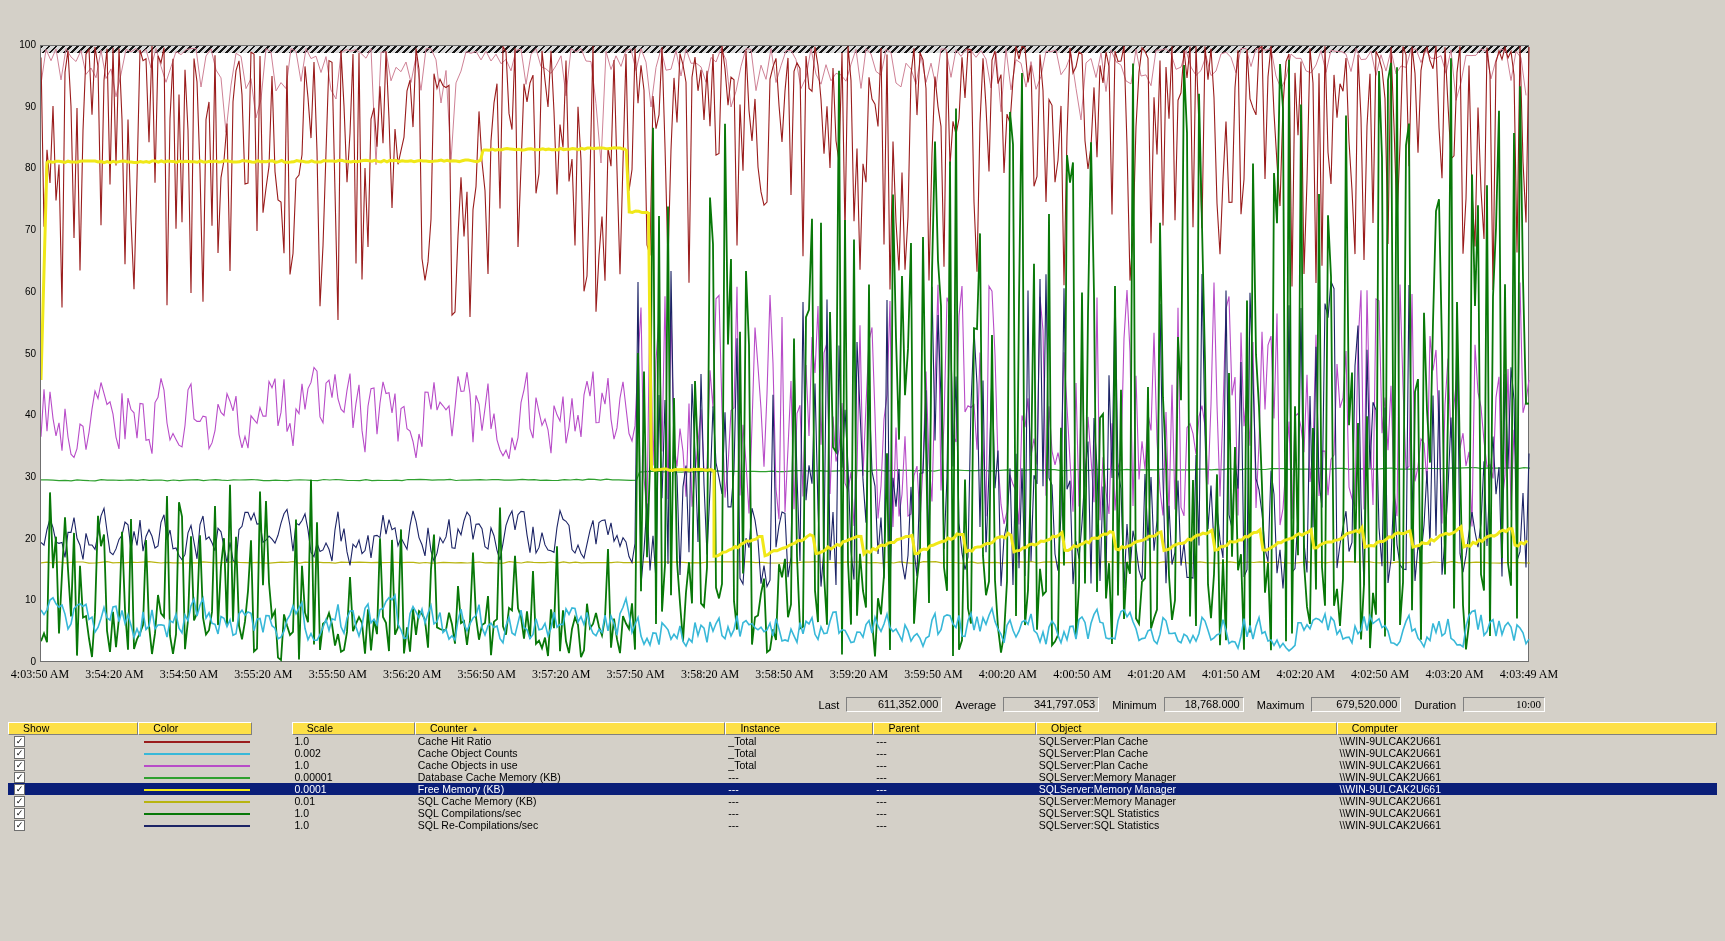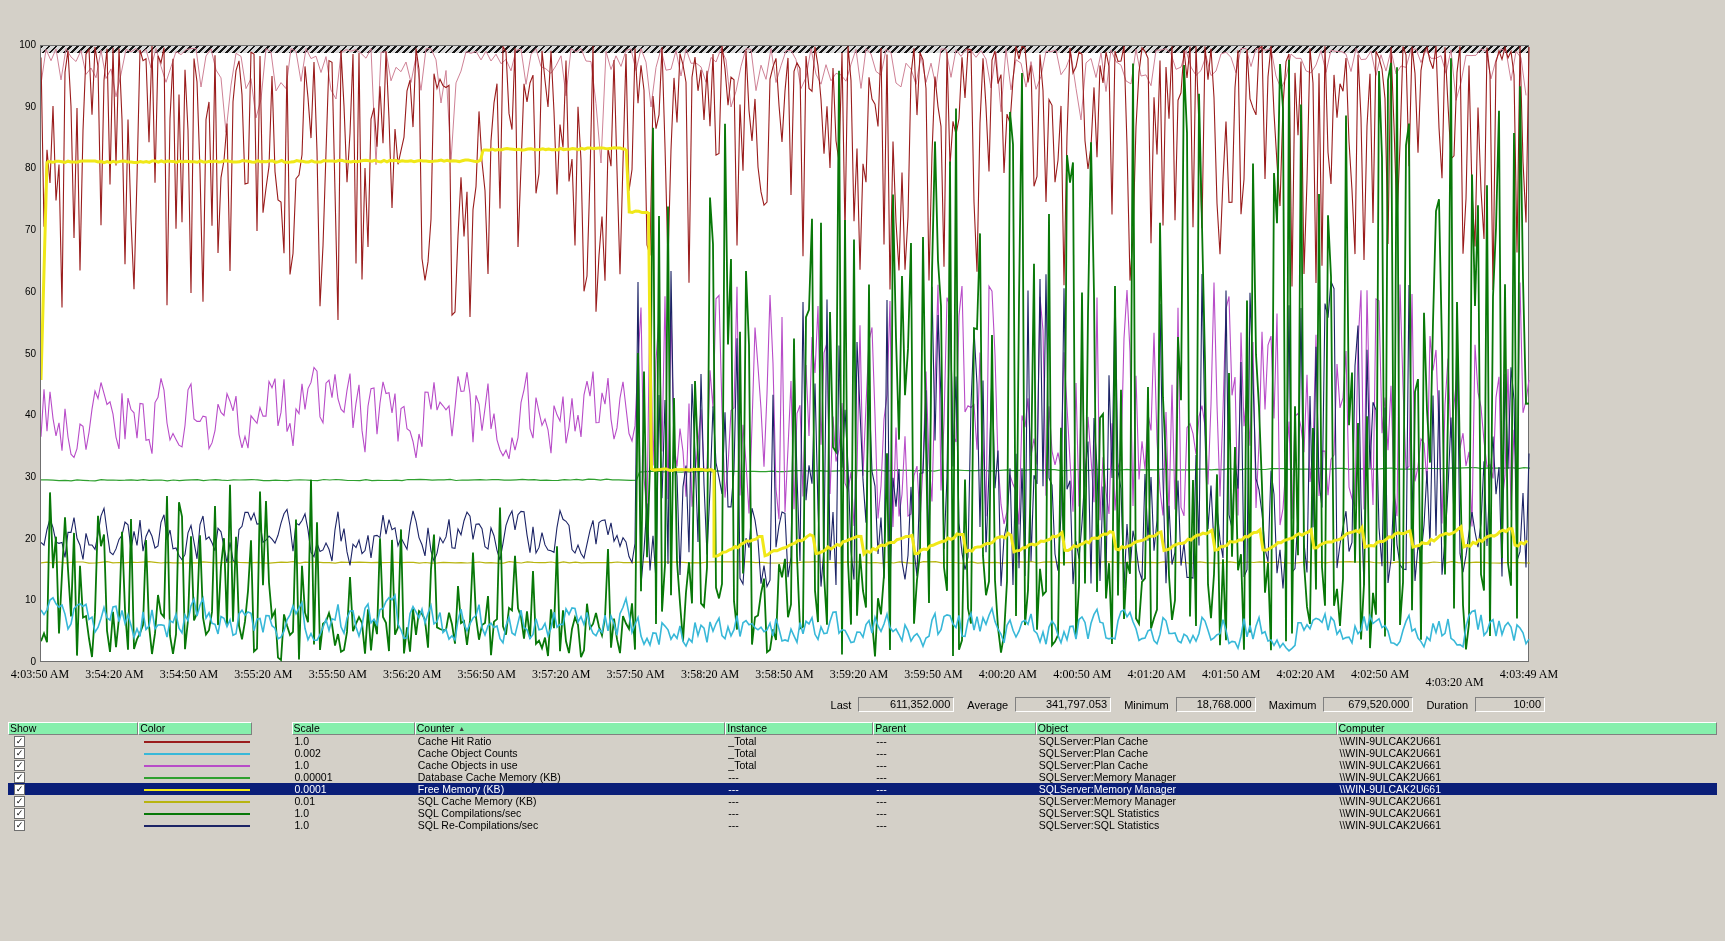--- a/index.html
+++ b/index.html
@@ -38,27 +38,27 @@
   }
   .stat-label { padding-left:6px; }
   .stat-box {
     height:15px; line-height:13px;
     border:1px solid; border-color:#808080 #ffffff #ffffff #808080;
     background:#d4d0c8;
     text-align:right; padding:0 3px;
     font-size:11px;
   }
   .w-last { width:96px; } .w-avg { width:96px; } .w-min { width:80px; }
-  .w-max { width:90px; } .w-dur { width:70px; }
+  .w-max { width:90px; } .w-dur { width:82px;font-family:Liberation Serif, serif; }
   
   .legend { position:absolute; left:8px; top:722px; width:1709px; }
   .lhead { display:flex; height:13px; }
   .lhcell {
-    font-size:10.5px; line-height:11px; padding-left:1px;
-    background:#86efac;
+    font-size:10.5px; line-height:11px; padding-left:14px;
+    background:#fde047;
     border-top:1px solid #ffffff; border-left:1px solid #ffffff;
     border-right:1px solid #808080; border-bottom:1px solid #808080;
     white-space:nowrap; overflow:hidden;
   }
   .sortarrow { font-size:7px; color:#404040; margin-left:4px; vertical-align:1px; }
   .lrow {
     display:flex; height:12px; line-height:12px; font-size:10.5px;
     align-items:center; white-space:nowrap;
   }
   .lrow.sel { background:#0a1e78; color:#ffffff; }
@@ -121,21 +121,21 @@
     <span class="xlab" style="left: 670.05px; top: 668px;">3:58:20 AM</span>
     <span class="xlab" style="left: 744.5px; top: 668px;">3:58:50 AM</span>
     <span class="xlab" style="left: 818.95px; top: 668px;">3:59:20 AM</span>
     <span class="xlab" style="left: 893.4px; top: 668px;">3:59:50 AM</span>
     <span class="xlab" style="left: 967.85px; top: 668px;">4:00:20 AM</span>
     <span class="xlab" style="left: 1042.3px; top: 668px;">4:00:50 AM</span>
     <span class="xlab" style="left: 1116.75px; top: 668px;">4:01:20 AM</span>
     <span class="xlab" style="left: 1191.2px; top: 668px;">4:01:50 AM</span>
     <span class="xlab" style="left: 1265.65px; top: 668px;">4:02:20 AM</span>
     <span class="xlab" style="left: 1340.1px; top: 668px;">4:02:50 AM</span>
-    <span class="xlab" style="left: 1414.55px; top: 668px; margin-top: 8px;">4:03:20 AM</span>
+    <span class="xlab" style="left: 1414.55px; top: 668px;">4:03:20 AM</span>
     <span class="xlab" style="left: 1489px; top: 668px;">4:03:49 AM</span>
   </div>
 
 <div class="stats">
   <span class="stat-label">Last</span>
   <span class="stat-box w-last">611,352.000</span>
   <span class="stat-label">Average</span>
   <span class="stat-box w-avg">341,797.053</span>
   <span class="stat-label">Minimum</span>
   <span class="stat-box w-min">18,768.000</span>

